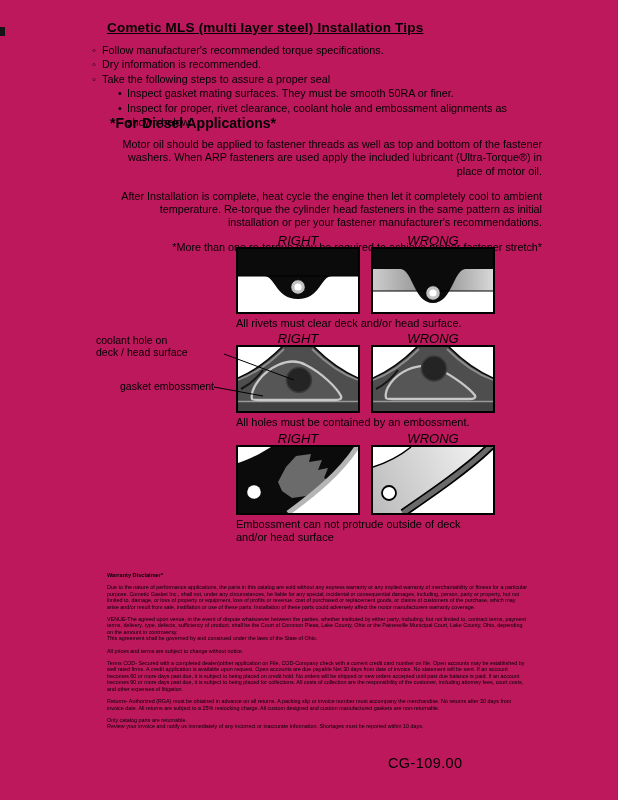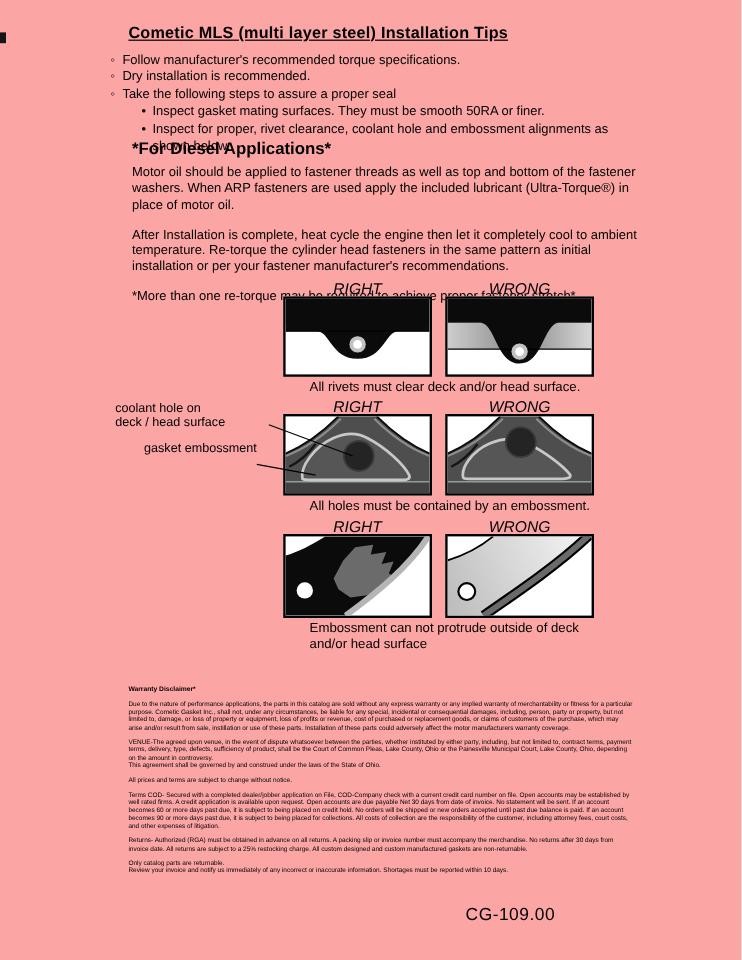--- a/index.html
+++ b/index.html
@@ -1,37 +1,37 @@
 <!DOCTYPE html>
 <html><head>
 <meta charset="utf-8">
 <style>
   html,body{margin:0;padding:0;background:#fff;}
   .page{
-    position:relative;width:618px;height:800px;background:#fca5a5;
+    position:relative;width:618px;height:800px;background:#be185d;
     font-family:"Liberation Sans",sans-serif;color:#000;overflow:hidden;
   }
   .edge-artifact{position:absolute;left:0;top:27px;width:5px;height:9px;background:#151515;}
   .title{
     position:absolute;left:107px;top:20px;font-size:13.5px;font-weight:bold;
     text-decoration:underline;letter-spacing:.2px;
   }
   .bullets{position:absolute;left:92px;top:43px;width:446px;font-size:10.8px;}
   .bullet-row{display:flex;line-height:14.4px;}
   .bullet-row.l2{padding-left:26px;}
   .marker{width:10px;flex:none;}
   .bullet-row.l2 .marker{width:9px;}
   .diesel{position:absolute;left:110px;top:117px;width:432px;font-size:10.8px;line-height:13.2px;}
   .diesel-heading{font-size:14px;font-weight:bold;margin:0 0 8px 0;}
-  .diesel p{margin:0 0 12px 0;}
+  .diesel p{margin:0 0 12px 0;text-align:right;}
   .dlabel{position:absolute;width:124px;text-align:center;font-size:13px;font-style:italic;}
   .dbox{position:absolute;width:120px;border:2px solid #000;background:#fff;line-height:0;}
-  .dcaption{position:absolute;left:236px;font-size:11px;line-height:13px;margin-left:22px;}
+  .dcaption{position:absolute;left:236px;font-size:11px;line-height:13px;}
   .callout1{position:absolute;left:96px;top:334px;width:128px;font-size:10.5px;line-height:12px;}
-  .callout2{position:absolute;left:86px;top:368px;width:128px;text-align:right;font-size:10.5px;}
+  .callout2{position:absolute;left:86px;top:380px;width:128px;text-align:right;font-size:10.5px;}
   .leaders{position:absolute;left:0;top:0;pointer-events:none;}
   .disclaimer{position:absolute;left:107px;top:572px;width:421px;font-size:5.4px;line-height:6.4px;}
   .disclaimer .head{font-weight:bold;font-size:5.6px;margin:0 0 6px 0;}
   .disclaimer p{margin:0 0 6px 0;}
   .pagenum{position:absolute;left:388px;top:755px;font-size:14.5px;letter-spacing:.4px;}
 </style>
 </head>
 <body>
 
 <div class="page">
@@ -40,21 +40,21 @@
 
   <div class="title">Cometic MLS (multi layer steel) Installation Tips</div>
 
   <div class="bullets">
     <div class="bullet-row">
       <span class="marker">◦</span>
       <span>Follow manufacturer's recommended torque specifications.</span>
     </div>
     <div class="bullet-row">
       <span class="marker">◦</span>
-      <span>Dry installation is recommended.</span>
+      <span>Dry information is recommended.</span>
     </div>
     <div class="bullet-row">
       <span class="marker">◦</span>
       <span>Take the following steps to assure a proper seal</span>
     </div>
     <div class="bullet-row l2">
       <span class="marker">•</span>
       <span>Inspect gasket mating surfaces.  They must be smooth 50RA or finer.</span>
     </div>
     <div class="bullet-row l2">

